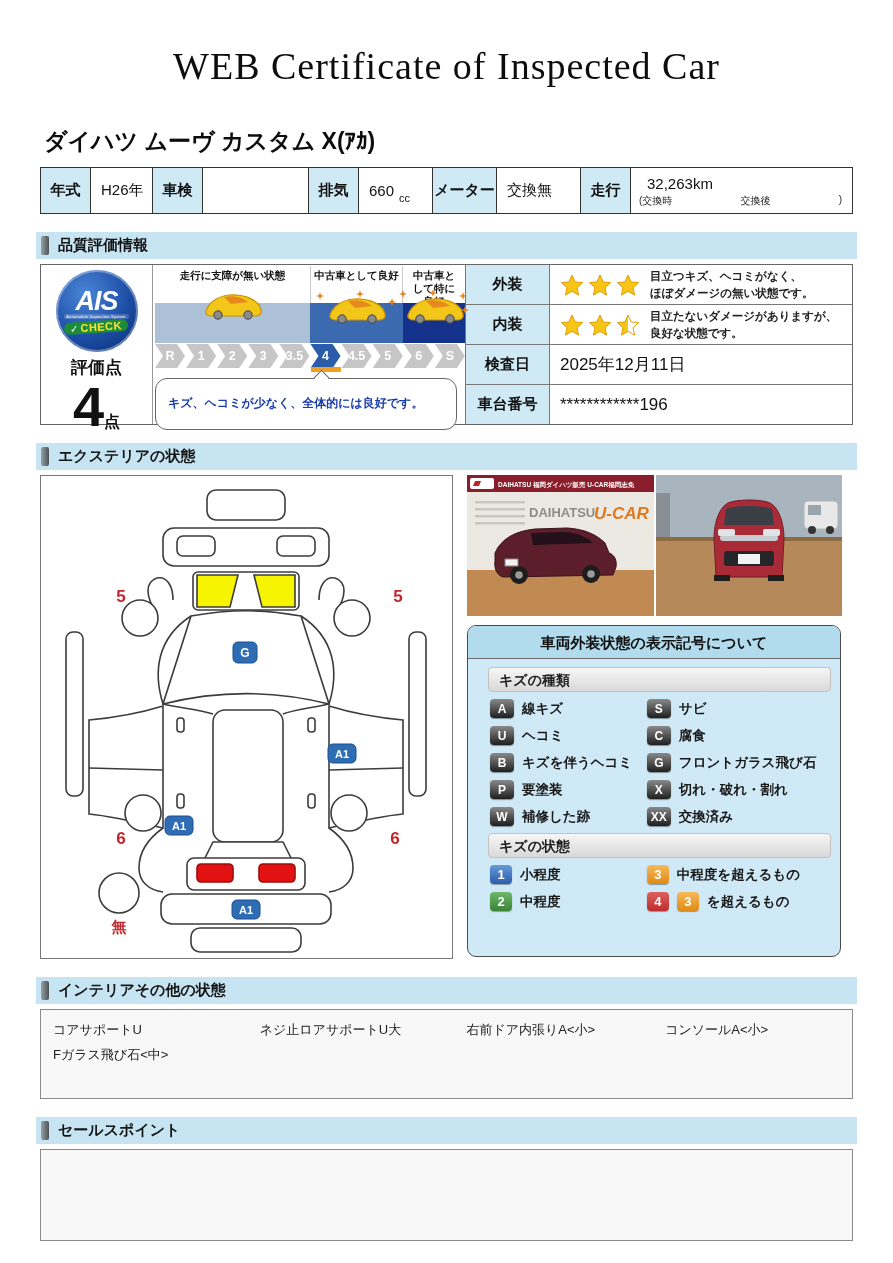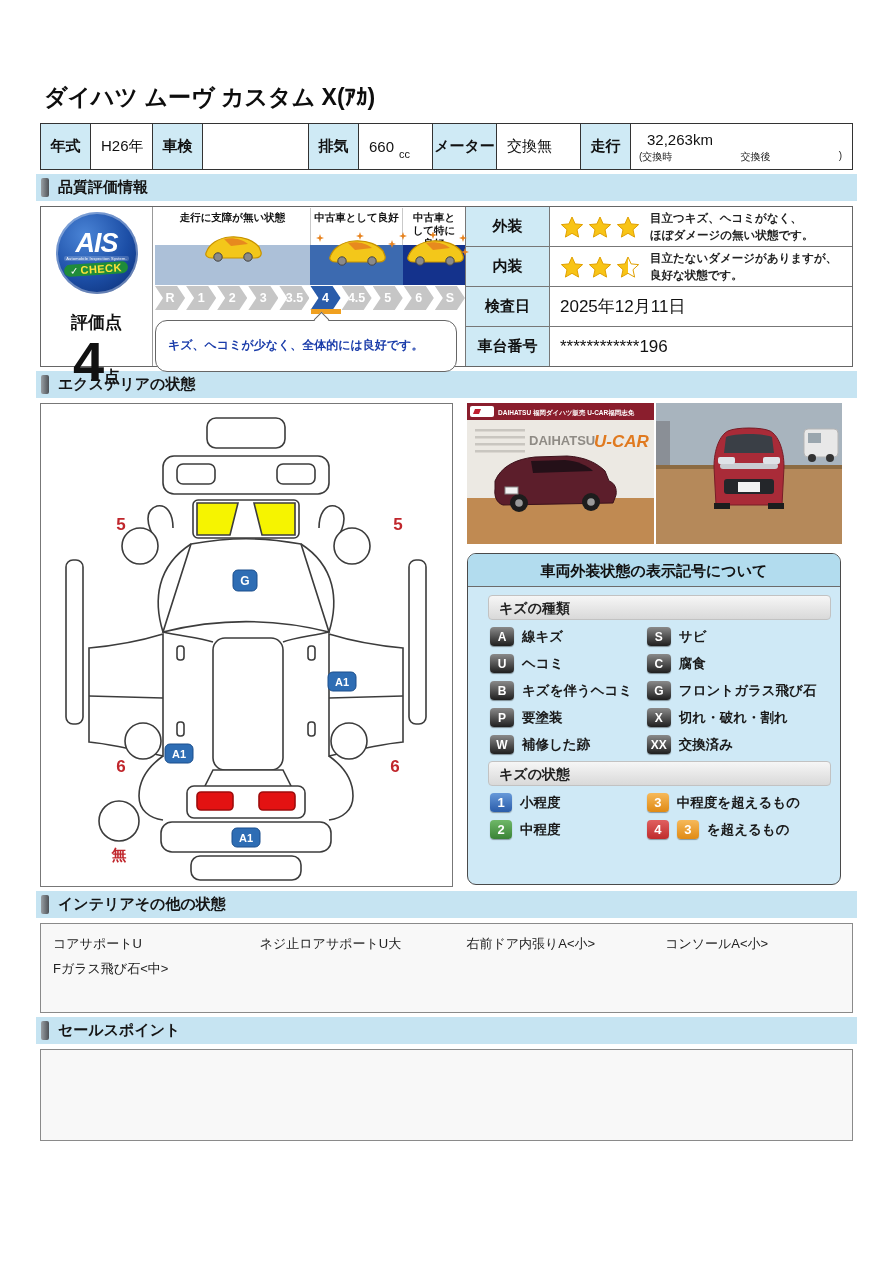--- a/index.html
+++ b/index.html
@@ -23,42 +23,42 @@
   td.sl { background:#cfeaf5; font-weight:bold; text-align:center; }
   td.sv { background:#fff; padding-left:10px; }
   .disp-val { display:flex; align-items:center; gap:5px; padding-left:10px; }
   .disp-val .cc { font-size:11px; margin-top:14px; }
   .mile-cell { padding:3px 6px 2px 6px !important; }
   .mile-top { font-size:15px; padding-left:10px; }
   .mile-note { display:flex; justify-content:space-between; font-size:10px; color:#222; padding:2px 4px 0 2px; }
 
   
   .sec-head {
-    margin-top:4px; height:27px; background:#c6e4f2; display:flex; align-items:center;
+    margin-top:18px; height:27px; background:#c6e4f2; display:flex; align-items:center;
     width:821px; margin-left:-4px; padding-left:5px;
   }
   .sec-accent { width:8px; height:19px; border-radius:2px; margin-right:9px;
     background:linear-gradient(90deg,#9aa0a5,#4e5257); }
   .sec-label { font-size:15px; font-weight:bold; color:#151515; }
 
   
   .quality-box { margin-top:5px; width:813px; height:161px; border:1.5px solid #666; display:flex; background:#fff; }
   .q-left { width:112px; border-right:1px solid #999; padding-top:5px; text-align:center; flex-shrink:0; }
   .ais-circle {
     width:82px; height:82px; margin:0 auto; border-radius:50%;
     background:radial-gradient(circle at 35% 28%, #4a84d6 0%, #1c4ea6 55%, #0a2a6e 100%);
     box-shadow:inset 0 0 0 2px rgba(255,255,255,.35);
     display:flex; flex-direction:column; align-items:center; justify-content:center;
   }
   .ais-word { color:#fff; font-size:27px; font-weight:bold; font-style:italic; letter-spacing:-1px; line-height:24px; }
   .ais-sub { color:#fff; font-size:4px; letter-spacing:.2px; margin-top:1px; background:rgba(255,255,255,.18); padding:0 2px; border-radius:2px; }
   .ais-check { margin-top:2px; background:#1f8c3a; border-radius:8px; padding:0 6px; transform:rotate(-4deg); display:flex; align-items:center; gap:2px; }
   .ais-check .chk { color:#fff; font-size:10px; font-weight:bold; }
   .ais-check .chkword { color:#ffe33a; font-size:11px; font-weight:bold; letter-spacing:.5px; }
-  .score-label { font-size:17px; font-weight:bold; margin-top:17px; }
+  .score-label { font-size:17px; font-weight:bold; margin-top:4px; }
   .score-line { display:flex; align-items:flex-end; justify-content:center; line-height:1; }
   .score-num { font-size:56px; font-weight:bold; }
   .score-unit { font-size:16px; font-weight:bold; margin-bottom:5px; }
 
   .q-mid { width:312px; flex-shrink:0; padding:1px 0 0 2px; position:relative; }
   .zone-labels { display:flex; height:37px; }
   .zone-lab { font-size:10.5px; font-weight:bold; text-align:center; display:flex; align-items:flex-start; justify-content:center; padding-top:3px; line-height:1.25; }
   .zone-lab.z2b { border-left:1px solid #c9c9c9; border-right:1px solid #c9c9c9; }
   .w50 { width:50%; } .w30 { width:30%; } .w20 { width:20%; }
   .zone-band { display:flex; height:40px; }
@@ -145,20 +145,21 @@
     <path id="sparkGlyph" d="M4,0 L5,3 L8,4 L5,5 L4,8 L3,5 L0,4 L3,3 Z" fill="#e8831e"></path>
     <linearGradient id="halfStar" x1="0" y1="0" x2="1" y2="0">
       <stop offset="50%" stop-color="#f8c416"></stop>
         <stop offset="50%" stop-color="#ffffff"></stop>
     </linearGradient>
   </defs>
 </svg>
 
 <div class="page">
 
+  <h1 class="main-title">WEB Certificate of Inspected Car</h1>
 
   <div class="car-name">ダイハツ ムーヴ カスタム X(ｱｶ)</div>
 
   <table class="spec">
     <tbody>
         <tr>
       <td class="sl" style="width:50px">年式</td>
       <td class="sv" style="width:62px">H26年</td>
       <td class="sl" style="width:50px">車検</td>
       <td class="sv" style="width:106px"></td>

